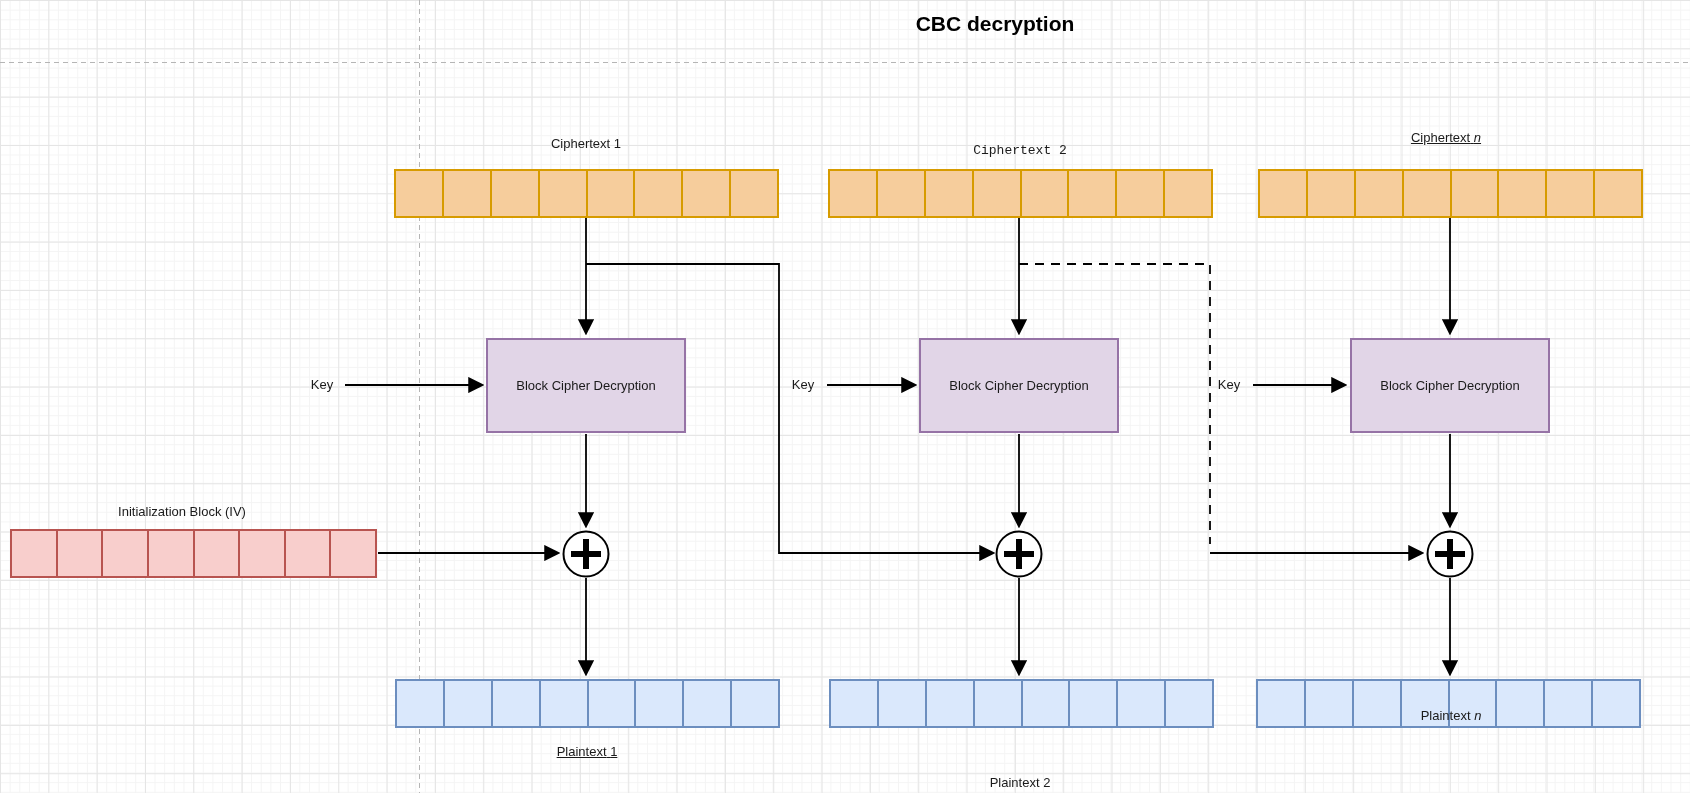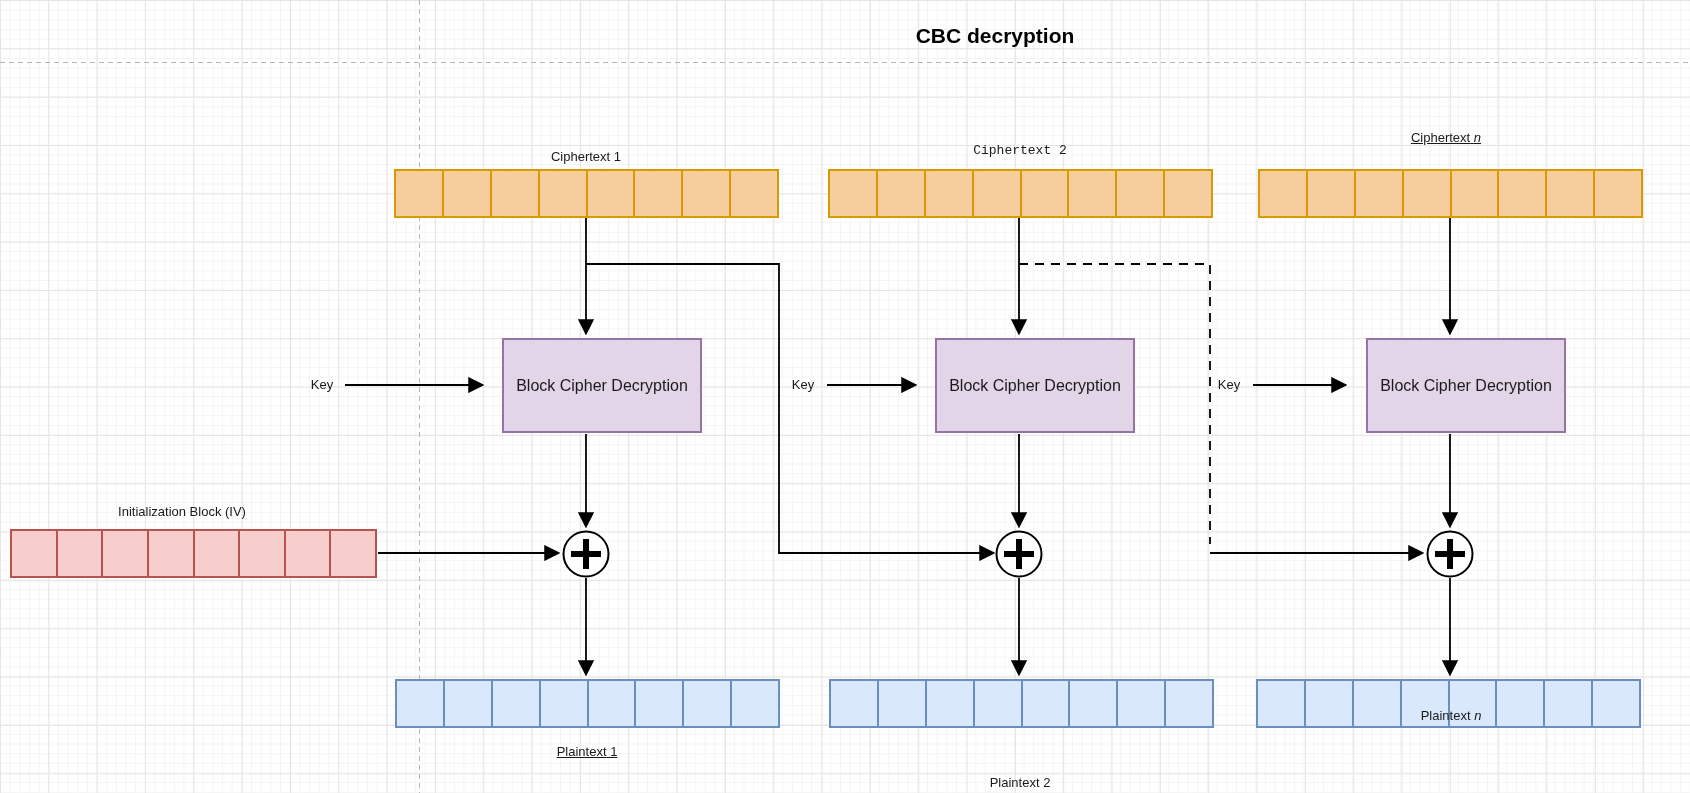--- a/index.html
+++ b/index.html
@@ -35,25 +35,25 @@
   .cells.orange{background:var(--orange-fill);border:2px solid var(--orange-stroke);}
   .cells.orange .cell{border-right-color:var(--orange-stroke);}
   .cells.red{background:var(--red-fill);border:2px solid var(--red-stroke);}
   .cells.red .cell{border-right-color:var(--red-stroke);}
   .cells.blue{background:var(--blue-fill);border:2px solid var(--blue-stroke);}
   .cells.blue .cell{border-right-color:var(--blue-stroke);}
   .box{
     position:absolute;box-sizing:border-box;width:200px;height:95px;
     background:var(--purple-fill);border:2px solid var(--purple-stroke);
     display:flex;align-items:center;justify-content:center;
-    font-size:16px;text-align:center;color:var(--text);margin-left:16px;
+    font-size:13px;text-align:center;color:var(--text);
   }
   .lbl{position:absolute;font-size:13px;white-space:nowrap;transform:translateX(-50%);color:var(--text);}
   .title{
-    position:absolute;left:995px;top:24px;transform:translateX(-50%);
+    position:absolute;left:995px;top:12px;transform:translateX(-50%);
     font-size:21px;font-weight:bold;white-space:nowrap;color:#000;
   }
   .it{font-style:italic;}
 </style>
 </head>
 <body>
 
 <div id="canvas">
 
   <svg id="overlay" viewBox="0 0 1690 793" xmlns="http://www.w3.org/2000/svg">
@@ -102,21 +102,21 @@
       <path class="xor-plus" d="M1004 554 L1034 554 M1019 539 L1019 569"></path>
     </g>
     <g>
       <circle class="xor-circle" cx="1450" cy="554" r="22.5"></circle>
       <path class="xor-plus" d="M1435 554 L1465 554 M1450 539 L1450 569"></path>
     </g>
   </svg>
 
   <div class="title">CBC decryption</div>
 
-  <div class="lbl" style="left:586px;top:149px;"><span>Ciphertext</span> <span>1</span></div>
+  <div class="lbl" style="left:586px;top:136px;"><span>Ciphertext</span> <span>1</span></div>
   <div class="lbl" style="left:1020px;top:143px;font-family:Liberation Mono, monospace;"><span>Ciphertext</span> <span>2</span></div>
   <div class="lbl" style="left:1446px;top:130px;text-decoration:underline;"><span>Ciphertext</span> <span class="it">n</span></div>
 
   <div class="cells orange" style="left:394px;top:169px;width:385px;">
       <span class="cell"></span>
       <span class="cell"></span>
       <span class="cell"></span>
       <span class="cell"></span>
       <span class="cell"></span>
       <span class="cell"></span>

